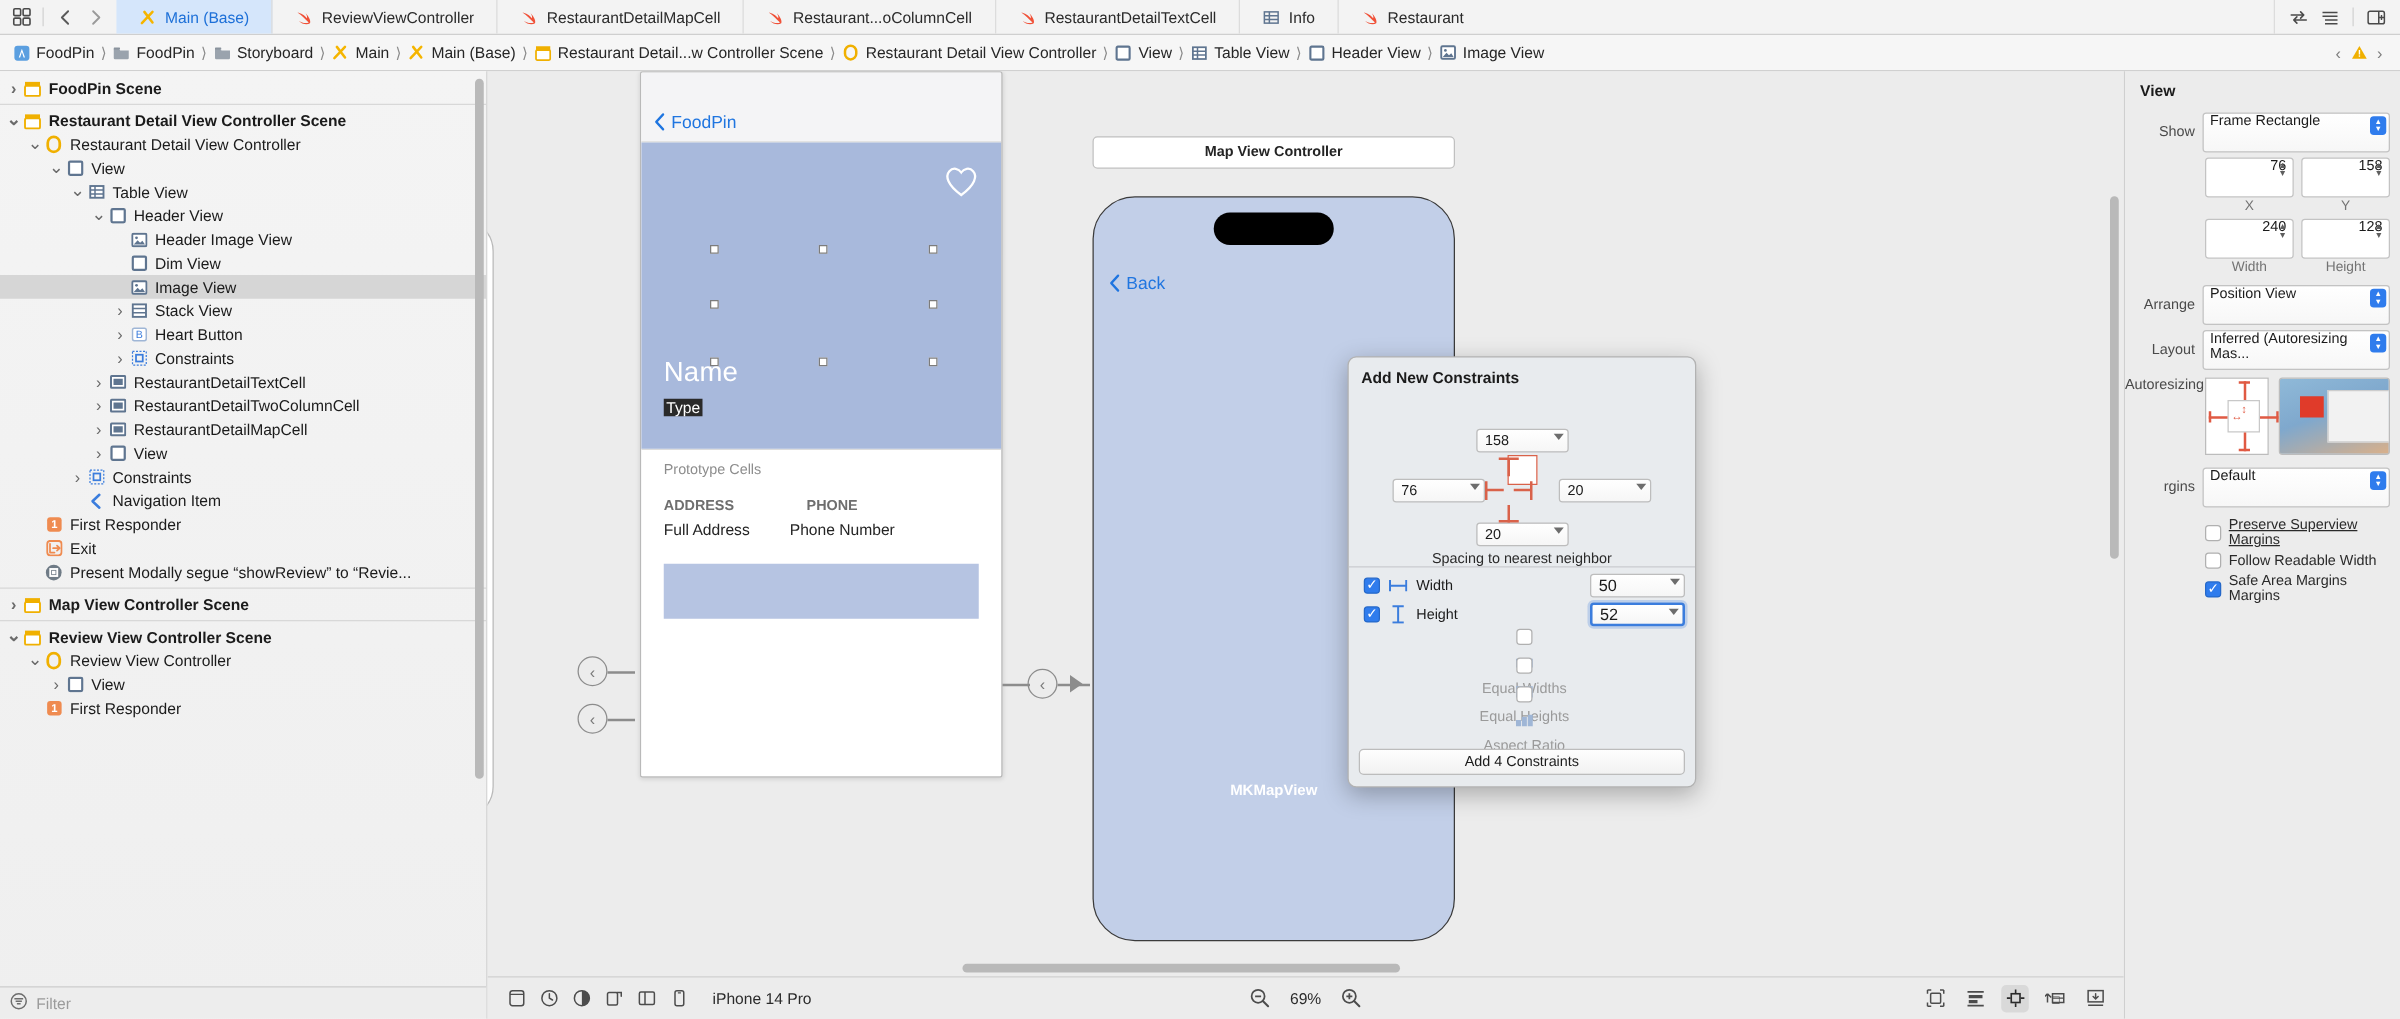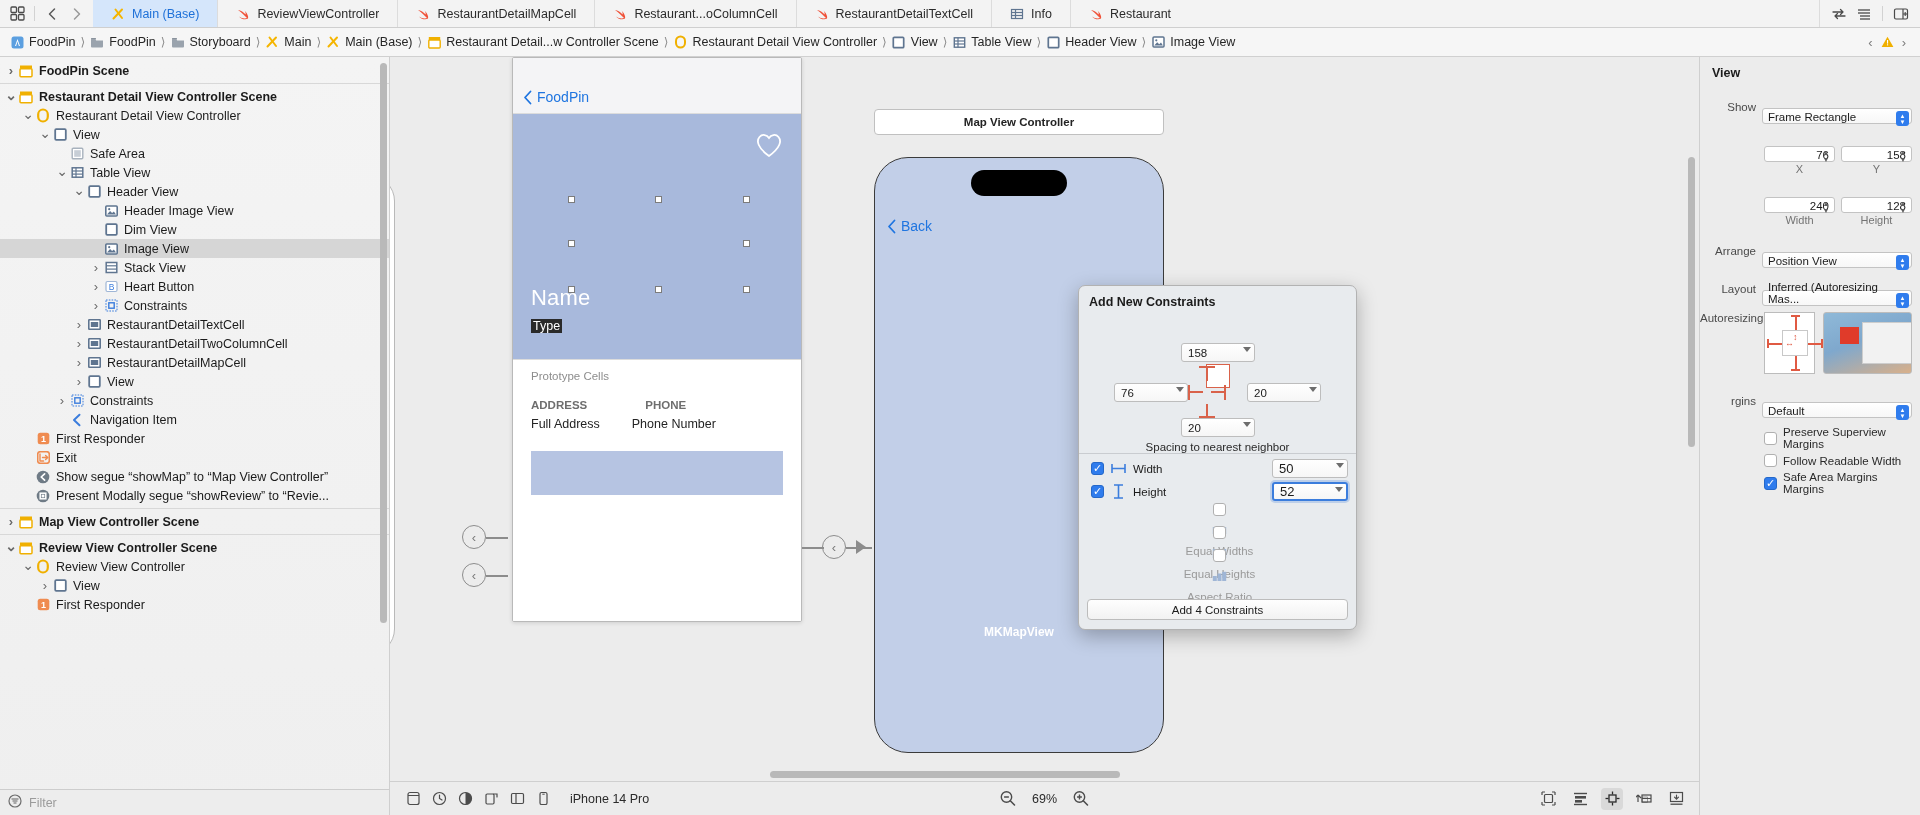--- a/index.html
+++ b/index.html
@@ -201,24 +201,23 @@
 
   
   .inspector {
     width:221px; flex:0 0 221px; background:#ececec; border-left:1px solid #cfcfcf;
     display:flex; flex-direction:column; padding:0; overflow:hidden;
   }
   .insp-title { font-size:12.5px; font-weight:bold; padding:9px 0 8px 12px; color:#1b1b1b;}
   .irow { display:flex; align-items:center; padding:2px 8px 2px 0; gap:6px; }
   .ilabel { width:56px; text-align:right; font-size:11.5px; color:#4a4a4a; flex:0 0 56px;}
   .ifield {
-    flex:1 1 auto; height:16px; background:#fff; border:1px solid #c3c3c3; border-radius:3px;
-    display:flex; align-items:flex-end; padding:0 5px; font-size:11.5px; color:#1b1b1b;
+    flex:1 1 auto; height:32px; background:#fff; border:1px solid #c3c3c3; border-radius:3px;
+    display:flex; align-items:flex-start; padding:0 5px; font-size:11.5px; color:#1b1b1b;
     position:relative;
-    margin-top:18px;
   }
   .ifield.popup { background:linear-gradient(180deg,#fff,#f7f7f7); padding-right:18px;}
   .stepper-btn {
     position:absolute; right:2px; top:1px; width:12px; height:16px;
     display:flex; flex-direction:column; justify-content:center; align-items:center; gap:1px;
     color:#5e5e5e; font-size:7px; line-height:6px;
   }
   .popup-arrow {
     position:absolute; right:2px; top:2px; width:13px; height:15px;
     background:#2f7ced; border-radius:3px; display:flex; flex-direction:column;
@@ -588,30 +587,20 @@
           <div class="trow" style="padding-left: 38px;">
             <span class="tw" style="font-size: 14px; margin-top: -4px;">⌄</span>
             <span class="tico">
               <svg width="13" height="13" viewBox="0 0 13 13">
                 <rect x="1.2" y="1.2" width="10.6" height="10.6" rx="1" fill="#fff" stroke="#5f7590" stroke-width="1.8"></rect>
               </svg>
             </span>
             <span>View</span>
           </div>
           <div class="trow" style="padding-left: 55px;">
-            <span class="tw"></span>
-            <span class="tico">
-              <svg width="13" height="13" viewBox="0 0 13 13">
-                <rect x="1.2" y="1.2" width="10.6" height="10.6" rx="1" fill="#fff" stroke="#a8b2bd" stroke-width="1.4"></rect>
-                <rect x="3.2" y="3.2" width="6.6" height="6.6" fill="#c7ced6"></rect>
-              </svg>
-            </span>
-            <span>Safe Area</span>
-          </div>
-          <div class="trow" style="padding-left: 55px;">
             <span class="tw" style="font-size: 14px; margin-top: -4px;">⌄</span>
             <span class="tico">
               <svg width="13" height="13" viewBox="0 0 13 13">
                 <rect x="1.2" y="1.8" width="10.6" height="9.4" fill="#fff" stroke="#5f7590" stroke-width="1.5"></rect>
                 <line x1="1.2" y1="5" x2="11.8" y2="5" stroke="#5f7590" stroke-width="1.2"></line>
                 <line x1="1.2" y1="8.1" x2="11.8" y2="8.1" stroke="#5f7590" stroke-width="1.2"></line>
                 <line x1="5" y1="1.8" x2="5" y2="11.2" stroke="#5f7590" stroke-width="1.2"></line>
               </svg>
             </span>
             <span>Table View</span>
@@ -757,30 +746,20 @@
           </div>
           <div class="trow" style="padding-left: 21px;">
             <span class="tw"></span>
             <span class="tico">
               <svg width="13" height="13" viewBox="0 0 13 13">
                 <rect x="0.7" y="0.7" width="11.6" height="11.6" rx="2.5" fill="none" stroke="#ef8b50" stroke-width="1.6"></rect>
                 <path d="M3 3 v7 h3.6 M5.5 6.5 h5 M8.6 4.5 L10.8 6.5 L8.6 8.5" fill="none" stroke="#ef8b50" stroke-width="1.4" stroke-linecap="round" stroke-linejoin="round"></path>
               </svg>
             </span>
             <span>Exit</span>
-          </div>
-          <div class="trow" style="padding-left: 21px;">
-            <span class="tw"></span>
-            <span class="tico">
-              <svg width="14" height="14" viewBox="0 0 14 14">
-                <circle cx="7" cy="7" r="6.3" fill="#6f7b86"></circle>
-                <polyline points="8.6,3.8 5.2,7 8.6,10.2" fill="none" stroke="#fff" stroke-width="1.7" stroke-linecap="round" stroke-linejoin="round"></polyline>
-              </svg>
-            </span>
-            <span>Show segue “showMap” to “Map View Controller”</span>
           </div>
           <div class="trow" style="padding-left: 21px;">
             <span class="tw"></span>
             <span class="tico">
               <svg width="14" height="14" viewBox="0 0 14 14">
                 <circle cx="7" cy="7" r="6.3" fill="#6f7b86"></circle>
                 <rect x="4.2" y="4.2" width="5.6" height="5.6" fill="none" stroke="#fff" stroke-width="1.5"></rect>
                 <rect x="5.6" y="5.6" width="2.8" height="2.8" fill="#fff"></rect>
               </svg>
             </span>
@@ -1135,21 +1114,21 @@
         <span class="ilabel">rgins</span>
         <div class="ifield popup">
           <span>Default</span>
           <span class="popup-arrow">
               <span>▲</span>
               <span>▼</span>
             </span>
         </div>
       </div>
 
-      <div class="chk-row" style="padding-top:6px;">
+      <div class="chk-row" style="padding-top:6px;text-decoration:underline;">
         <span class="chk"></span>
         <span>Preserve Superview Margins</span>
       </div>
       <div class="chk-row">
         <span class="chk"></span>
         <span>Follow Readable Width</span>
       </div>
       <div class="chk-row">
         <span class="chk on"></span>
         <span>Safe Area Margins Margins</span>

